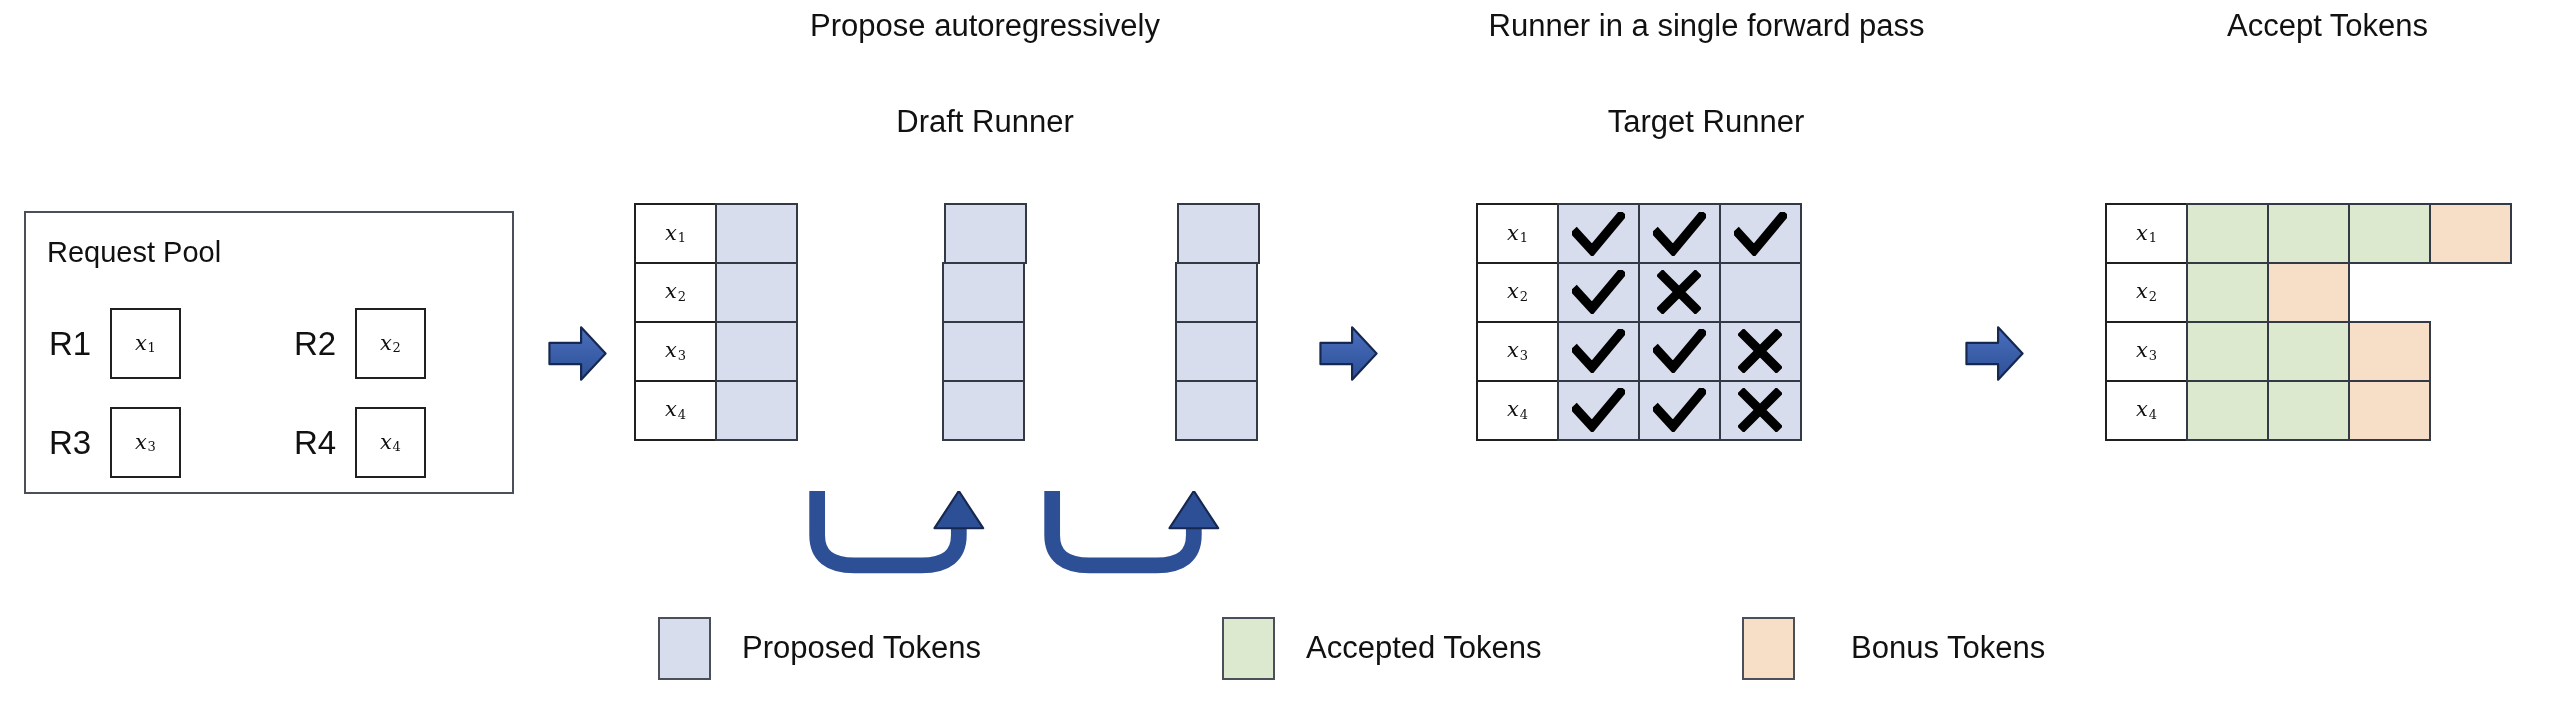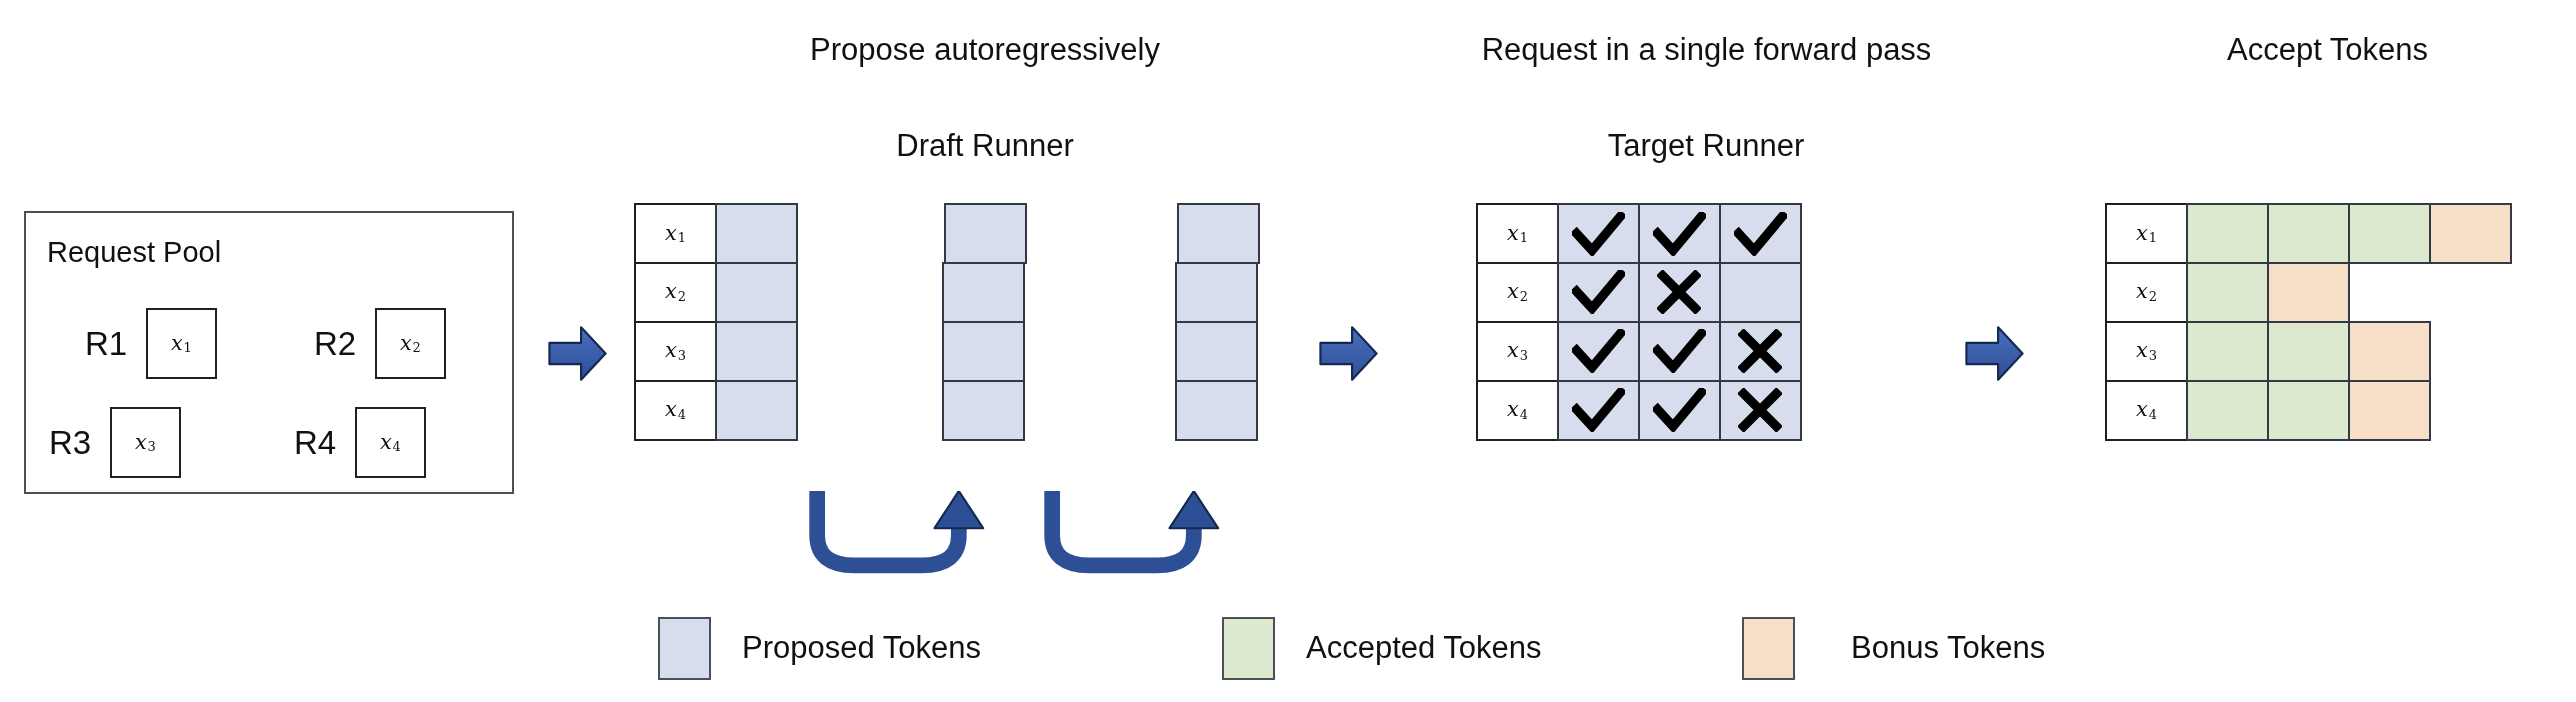--- a/index.html
+++ b/index.html
@@ -18,21 +18,20 @@
   .abs { position: absolute; }
 
   
   .heading {
     font-size: 31px;
     font-weight: 400;
     color: #111111;
     white-space: nowrap;
     text-align: center;
     line-height: 1;
-    margin-top: 24px;
   }
 
   
   #request-pool {
     left: 24px; top: 211px;
     width: 490px; height: 283px;
     border: 2.1px solid #4a4f59;
     background: #ffffff;
     box-sizing: border-box;
   }
@@ -118,38 +117,38 @@
   }
   .legend-text { font-size: 31px; color: #111111; }
 </style>
 </head>
 <body>
 
 <div class="abs heading" style="left:721px; top:10px; width:528px;">Propose autoregressively</div>
 
 <div class="abs heading" style="left:785px; top:106px; width:400px;">Draft Runner</div>
 
-<div class="abs heading" style="left:1378px; top:10px; width:657px;">Request in a single forward pass</div>
+<div class="abs heading" style="left:1378px; top:10px; width:657px;">Runner in a single forward pass</div>
 
 <div class="abs heading" style="left:1506px; top:106px; width:400px;">Target Runner</div>
 
 <div class="abs heading" style="left:2099px; top:10px; width:457px;">Accept Tokens</div>
 
 <div class="abs" id="request-pool"></div>
 
 <div class="abs" id="request-pool-title">Request Pool</div>
 
-<div class="req-item" style="left:49px; top:308px;margin-left:36px;">
+<div class="req-item" style="left:49px; top:308px;">
   <span class="req-label">R1</span>
   <span class="req-box">
     <span class="mvar"><span>x</span><sub>1</sub></span>
   </span>
 </div>
 
-<div class="req-item" style="left:294px; top:308px;margin-left:20px;">
+<div class="req-item" style="left:294px; top:308px;">
   <span class="req-label">R2</span>
   <span class="req-box">
     <span class="mvar"><span>x</span><sub>2</sub></span>
   </span>
 </div>
 
 <div class="req-item" style="left:49px; top:407px;align-items:center;">
   <span class="req-label">R3</span>
   <span class="req-box">
     <span class="mvar"><span>x</span><sub>3</sub></span>

